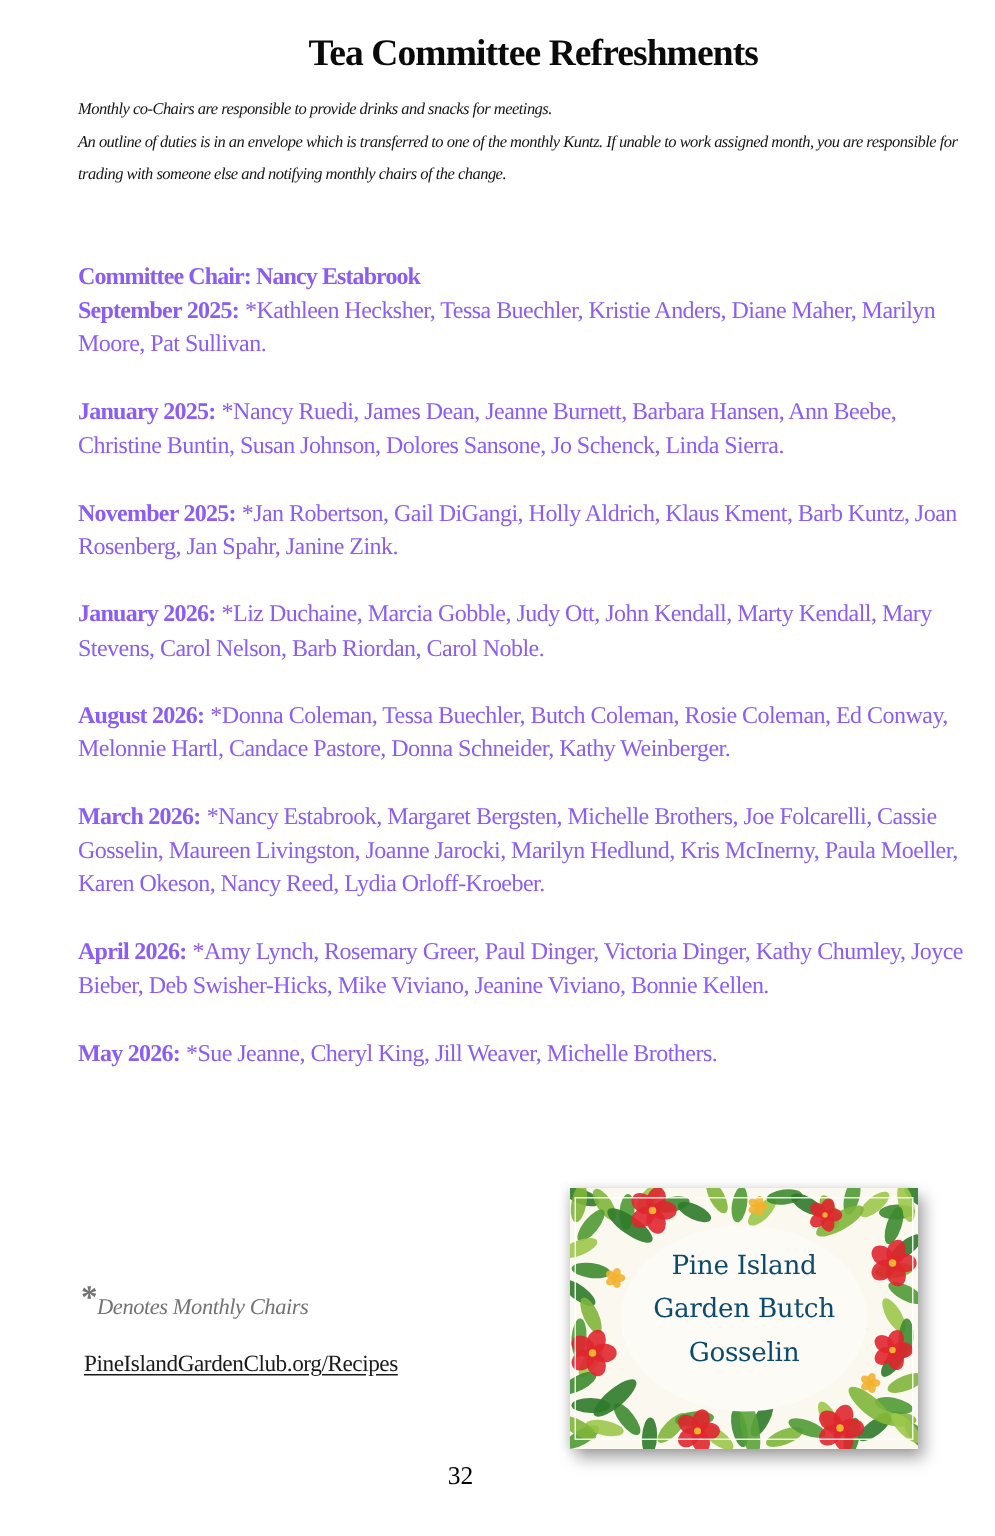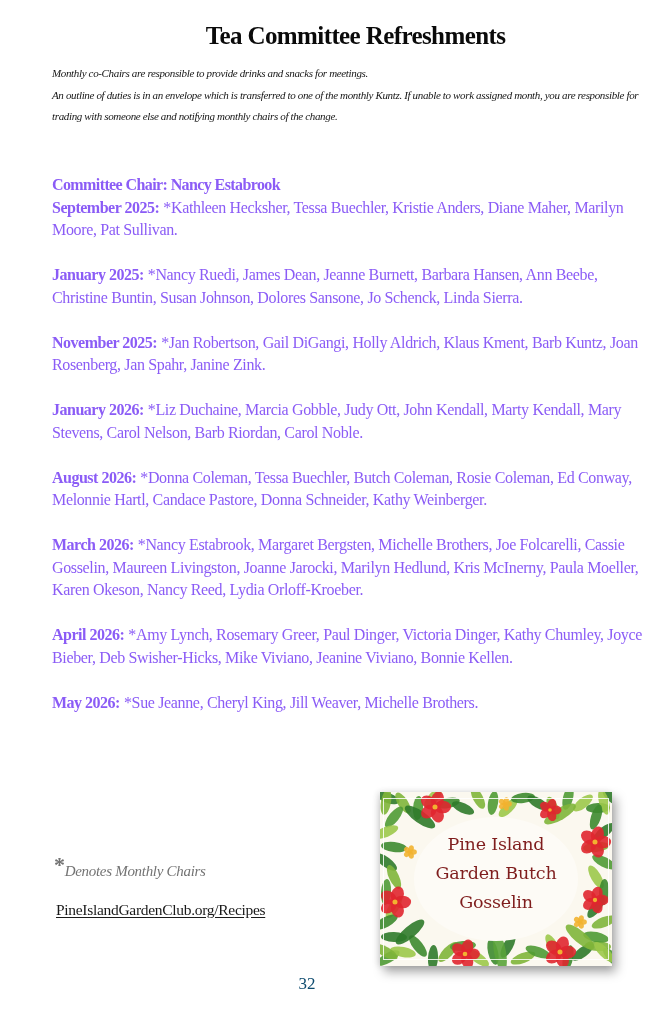--- a/index.html
+++ b/index.html
@@ -30,35 +30,35 @@
     position: absolute; top: 856px; left: 54px; font-style: italic; font-size: 15px;
     letter-spacing: -0.3px; color: #737373;
   }
   .footnote .ast { font-style: normal; font-size: 22px; position: relative; top: -4px; font-weight: bold; }
   .link {
     position: absolute; top: 901px; left: 56px; font-size: 15.5px; letter-spacing: -0.3px;
     color: #1a1a1a; text-decoration: underline; text-underline-offset: 2px;
   }
   .page-num {
     position: absolute; top: 974px; left: 0; width: 614px; text-align: center;
-    font-size: 17px; color: #0c4a6e;
+    font-size: 17px; color: #000000;
   }
   .card {
     position: absolute; left: 380px; top: 792px; width: 232px; height: 174px;
     box-shadow: 4px 6px 10px rgba(0,0,0,0.35), -2px 0 6px rgba(0,0,0,0.12);
     background: #fdfbf5; overflow: hidden;
   }
   .card svg { position: absolute; left: 0; top: 0; }
   .card-inner-border {
     position: absolute; left: 3px; top: 6px; right: 3px; bottom: 6px;
     border: 1px solid rgba(255,255,255,0.85); pointer-events: none;
   }
   .card-text {
     position: absolute; left: 0; top: 38px; width: 100%; text-align: center;
-    font-family: "DejaVu Serif", serif; font-size: 17.5px; line-height: 29px; color: #7f1d1d;
+    font-family: "DejaVu Serif", serif; font-size: 17.5px; line-height: 29px; color: #0c4a6e;
     letter-spacing: -0.2px;
   }
 </style>
 </head>
 <body>
 
 <div class="title">Tea Committee Refreshments</div>
 
 <div class="intro">
   <p>Monthly co-Chairs are responsible to provide drinks and snacks for meetings.</p>

